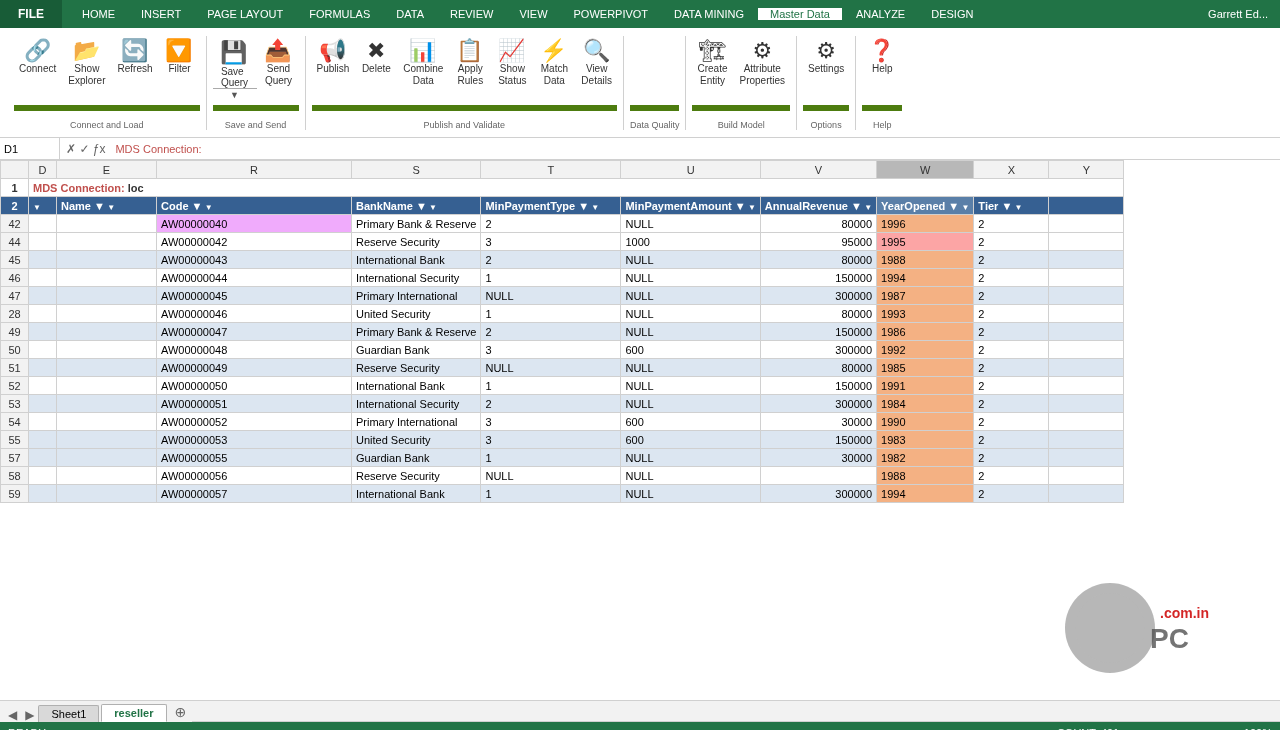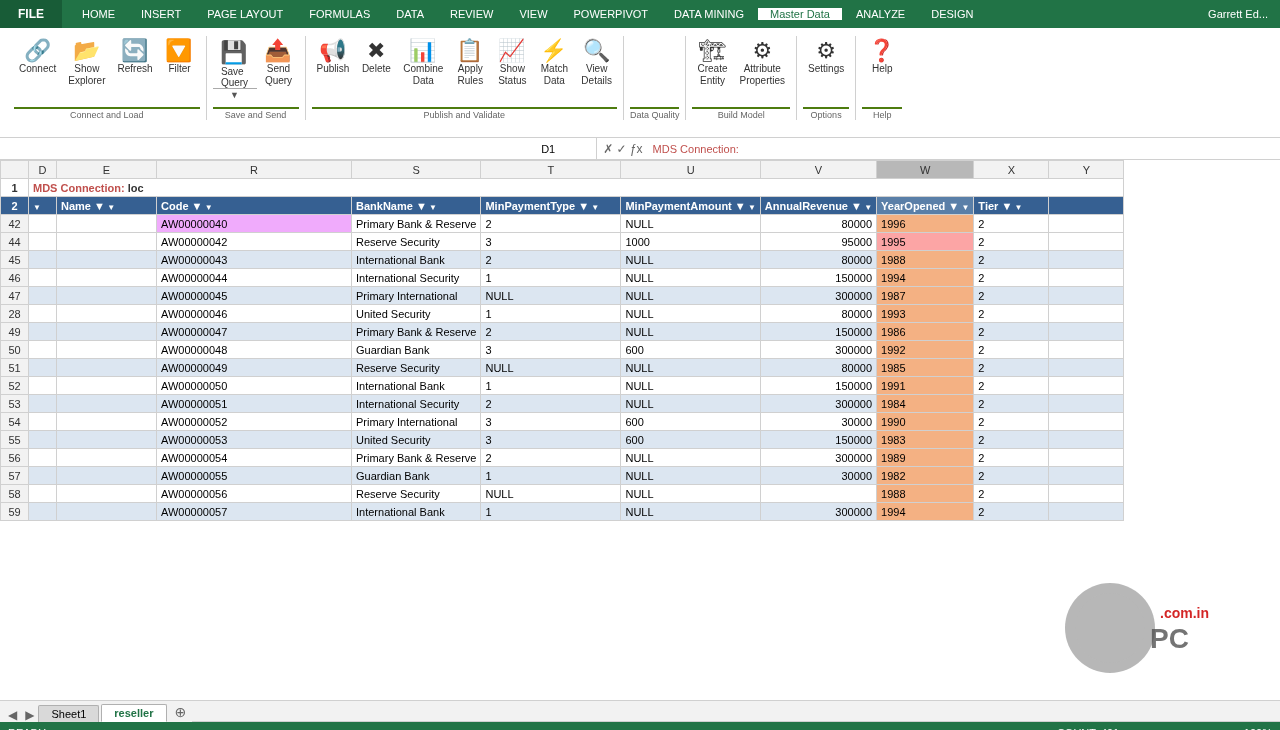--- a/index.html
+++ b/index.html
@@ -58,21 +58,20 @@
     }
 
     
     .formula-bar {
       display: flex;
       align-items: center;
       height: 22px;
       border-bottom: 1px solid #d0d0d0;
       background: #fff;
       font-size: 11px;
-      justify-content: center;
     }
     .name-box {
       width: 60px;
       height: 100%;
       border-right: 1px solid #d0d0d0;
       padding: 2px 4px;
       display: flex;
       align-items: center;
       font-size: 11px;
     }
@@ -205,21 +204,21 @@
     }
     .rg {
       display: flex;
       flex-direction: column;
       align-items: stretch;
       padding: 0 6px 0 6px;
       border-right: 1px solid #d0d0d0;
       min-width: 50px;
     }
     .rg-inner { display: flex; gap: 2px; flex: 1; align-items: flex-start; padding: 2px 0; }
-    .rg-label { font-size: 9px; color: #666; text-align: center; border-top: 2px solid #4d7c0f; padding-top: 1px; margin-top: 2px; }
+    .rg-label { font-size: 9px; color: #666; text-align: center; border-top: 6px solid #4d7c0f; padding-top: 9px; margin-top: 2px; }
 
     .rbtn {
       display: flex; flex-direction: column; align-items: center;
       padding: 2px 5px; cursor: pointer; border-radius: 2px;
       color: #333; text-align: center; min-width: 40px;
     }
     .rbtn .ri { font-size: 22px; line-height: 1; margin-bottom: 1px; }
     .rbtn .rl { font-size: 10px; line-height: 1.2; }
     .rbtn-split {
       display: flex; flex-direction: column; align-items: center;
@@ -593,33 +592,20 @@
       <td style="background:#dce6f1">AW00000053</td>
       <td style="background:#dce6f1">United Security</td>
       <td style="background:#dce6f1">3</td>
       <td style="background:#dce6f1">600</td>
       <td style="background:#dce6f1;text-align:right;">150000</td>
       <td style="background:#f4b183">1983</td>
       <td style="background:#dce6f1">2</td>
       <td style="background:#dce6f1"></td>
     </tr>
           <tr class="data-row">
-      <td class="row-header">56</td>
-      <td style="background:#ffffff"></td>
-      <td style="background:#ffffff"></td>
-      <td style="background:#ffffff">AW00000054</td>
-      <td style="background:#ffffff">Primary Bank &amp; Reserve</td>
-      <td style="background:#ffffff">2</td>
-      <td style="background:#ffffff">NULL</td>
-      <td style="background:#ffffff;text-align:right;">300000</td>
-      <td style="background:#f4b183">1989</td>
-      <td style="background:#ffffff">2</td>
-      <td style="background:#ffffff"></td>
-    </tr>
-          <tr class="data-row">
       <td class="row-header">57</td>
       <td style="background:#dce6f1"></td>
       <td style="background:#dce6f1"></td>
       <td style="background:#dce6f1">AW00000055</td>
       <td style="background:#dce6f1">Guardian Bank</td>
       <td style="background:#dce6f1">1</td>
       <td style="background:#dce6f1">NULL</td>
       <td style="background:#dce6f1;text-align:right;">30000</td>
       <td style="background:#f4b183">1982</td>
       <td style="background:#dce6f1">2</td>

